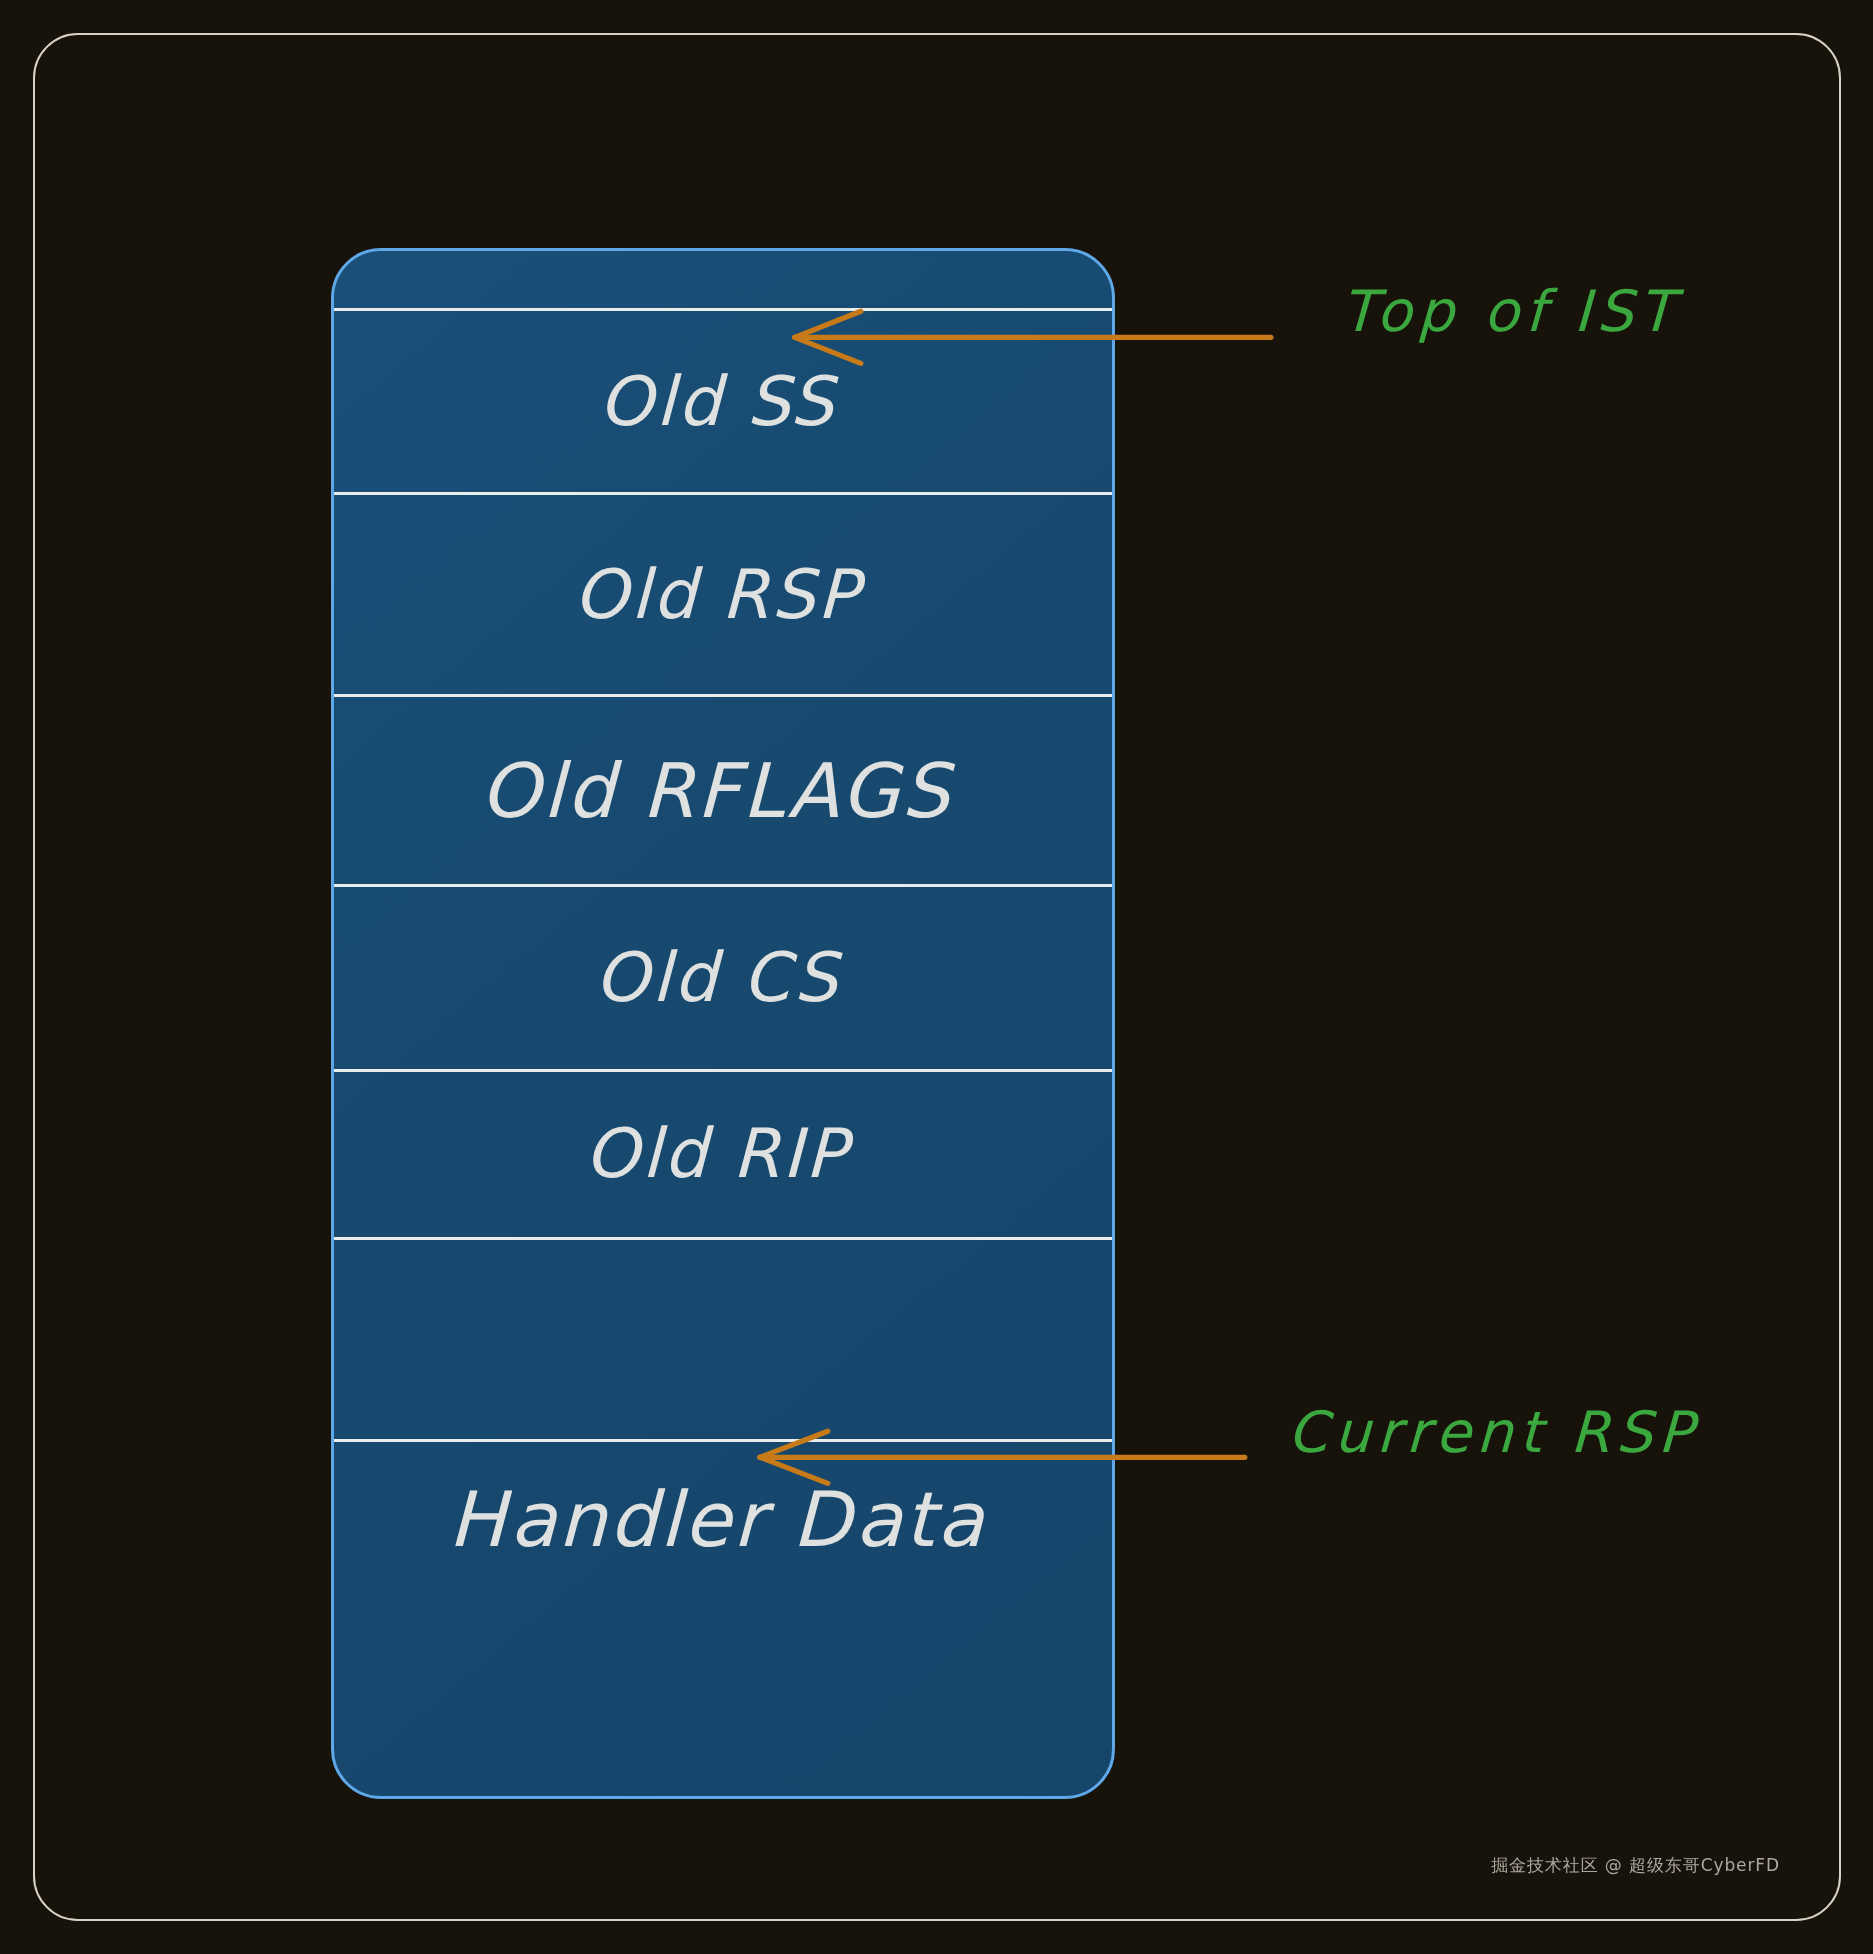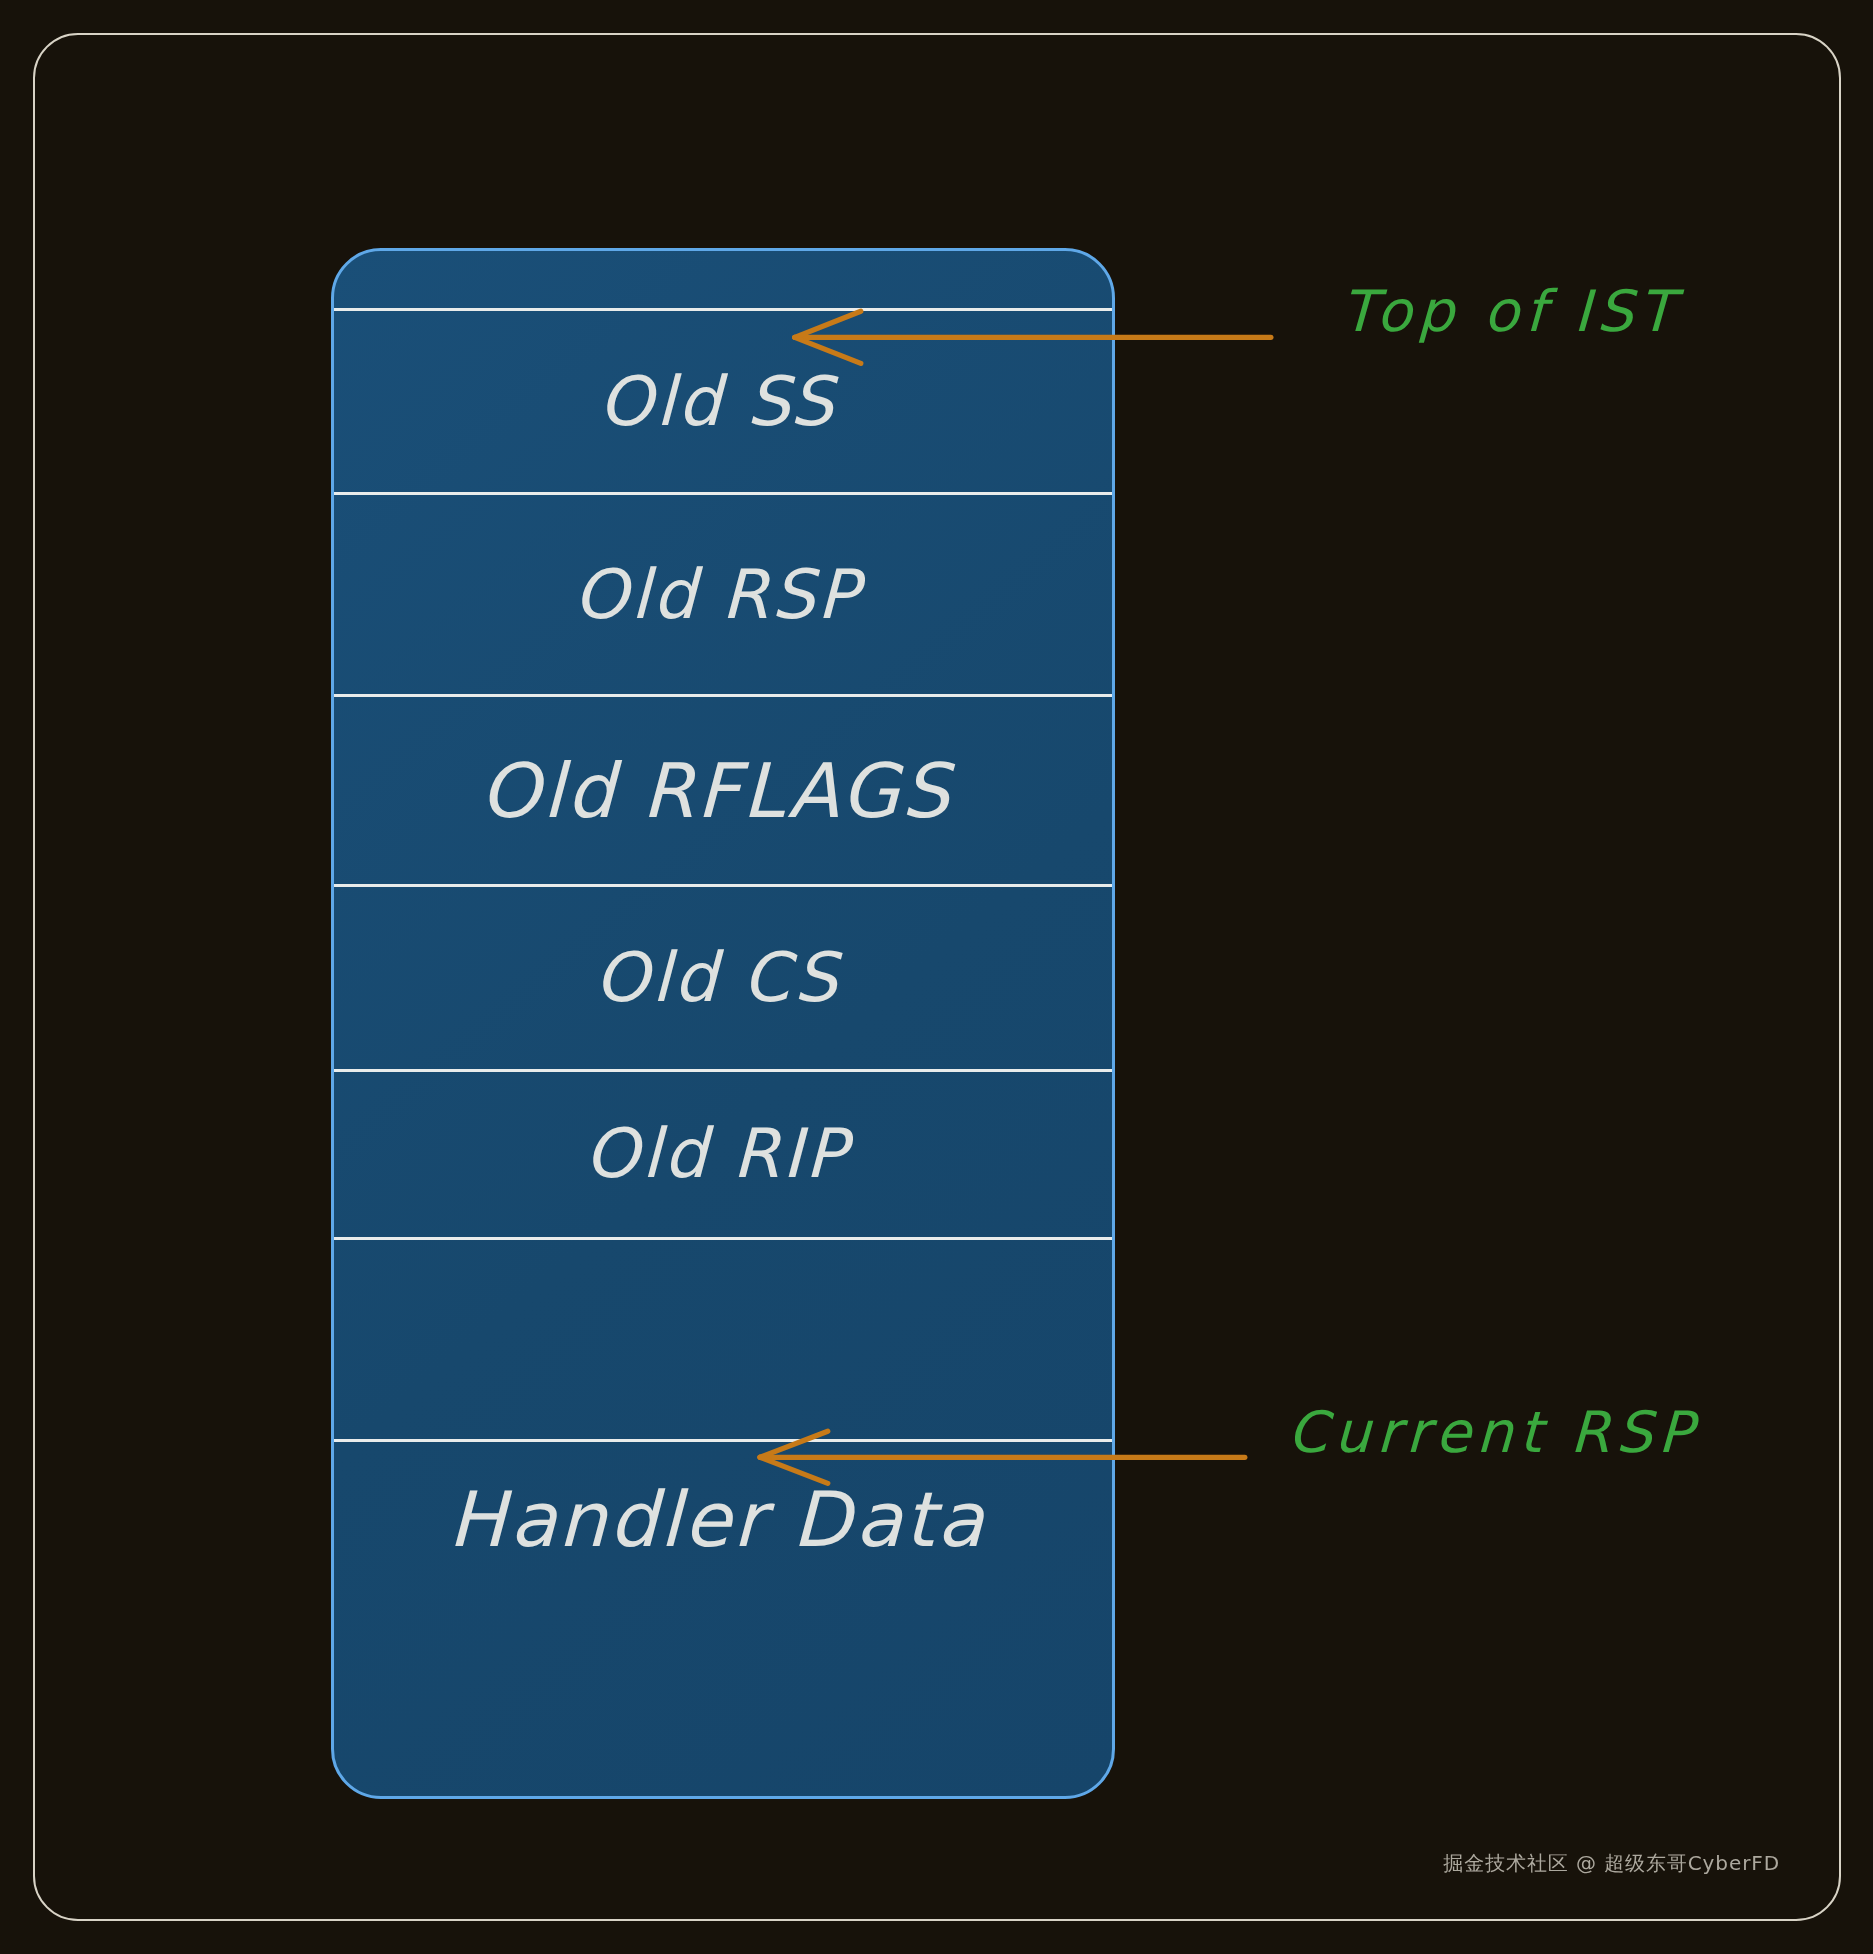--- a/index.html
+++ b/index.html
@@ -94,21 +94,21 @@
     transform: skewX(-5deg);
   }
 
   
   #watermark {
     position: absolute;
     right: 59px;
     bottom: 42px;
     color: #b9b5ab;
     font-family: "DejaVu Sans", sans-serif;
-    font-size: 20px;
+    font-size: 17px;
     letter-spacing: 0.9px;
     opacity: .92;
     white-space: nowrap;
   }
 </style>
 </head>
 <body>
 
 <div id="canvas-frame">
 

